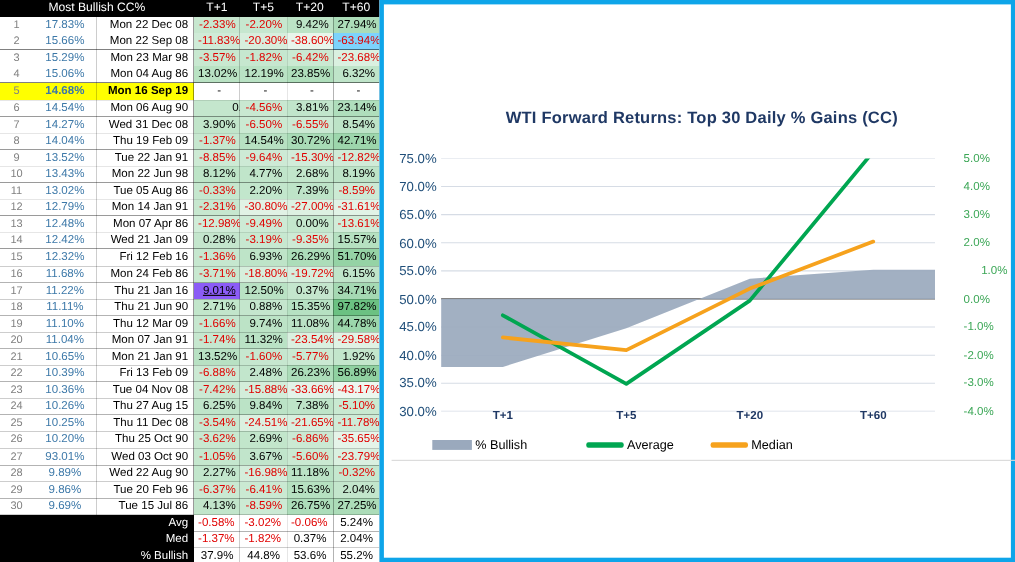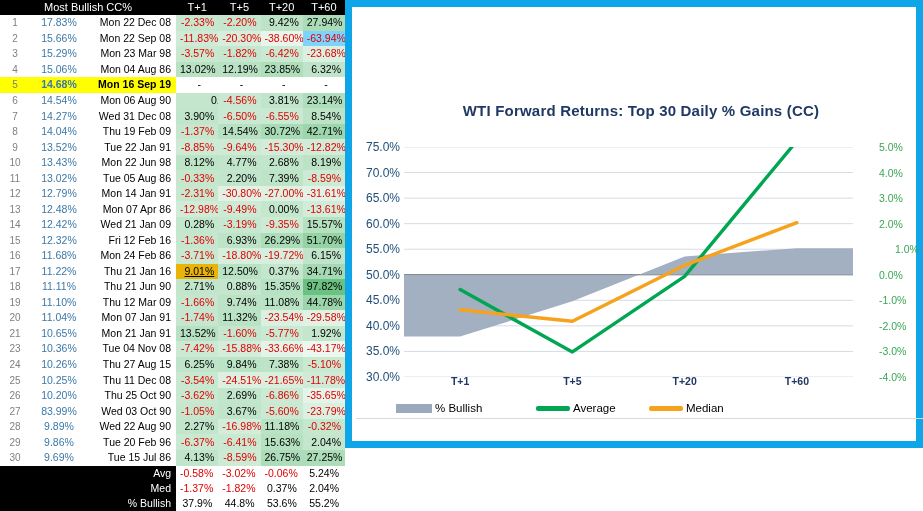--- a/index.html
+++ b/index.html
@@ -65,23 +65,23 @@
   tfoot td.flabel{
     background:#000000;color:#ffffff;text-align:right;
     font-weight:normal;padding-right:5px;
   }
   tfoot td.fval{background:#ffffff;text-align:right;padding-right:6px;}
   tfoot td.fval.neg{color:#e00000;}
   tfoot td.fval.pos{color:#000000;}
 
   
   #chart-panel{
-    position:absolute;left:345px;top:0;width:578px;height:448px;
+    position:absolute;left:345px;top:0;width:578px;height:511px;
     background:#ffffff;
-    border:7px solid #0ea5e9;
+    border:4px solid #0ea5e9;
     box-sizing:border-box;
   }
   #chart-title{
     position:absolute;left:0;top:95px;width:578px;
     text-align:center;
     font-size:15px;font-weight:bold;color:#1f3864;
     letter-spacing:0.2px;
   }
   #plot-wrap{
     position:absolute;left:0;top:140px;width:578px;height:230px;
@@ -287,21 +287,21 @@
           <td class="date">Mon 24 Feb 86</td>
           <td class="val neg" style="background: rgb(200, 232, 208);">-3.71%</td>
           <td class="val neg" style="background: rgb(214, 238, 220);">-18.80%</td>
           <td class="val neg" style="background: rgb(214, 238, 221);">-19.72%</td>
           <td class="val pos" style="background: rgb(191, 228, 201);">6.15%</td>
         </tr>
         <tr>
           <td class="rank">17</td>
           <td class="pct">11.22%</td>
           <td class="date">Thu 21 Jan 16</td>
-          <td class="val pos" style="background: #eab308; text-decoration: underline;">9.01%</td>
+          <td class="val pos" style="background: #8b5cf6; text-decoration: underline;">9.01%</td>
           <td class="val pos" style="background: rgb(185, 226, 196);">12.50%</td>
           <td class="val pos" style="background: rgb(196, 230, 205);">0.37%</td>
           <td class="val pos" style="background: rgb(165, 217, 179);">34.71%</td>
         </tr>
         <tr>
           <td class="rank">18</td>
           <td class="pct">11.11%</td>
           <td class="date">Thu 21 Jun 90</td>
           <td class="val pos" style="background: rgb(194, 230, 203);">2.71%</td>
           <td class="val pos" style="background: rgb(196, 230, 205);">0.88%</td>
@@ -329,20 +329,29 @@
         <tr>
           <td class="rank">21</td>
           <td class="pct">10.65%</td>
           <td class="date">Mon 21 Jan 91</td>
           <td class="val pos" style="background: rgb(184, 225, 195);">13.52%</td>
           <td class="val neg" style="background: rgb(198, 231, 207);">-1.60%</td>
           <td class="val neg" style="background: rgb(202, 233, 210);">-5.77%</td>
           <td class="val pos" style="background: rgb(195, 230, 204);">1.92%</td>
         </tr>
         <tr>
+          <td class="rank">22</td>
+          <td class="pct">10.39%</td>
+          <td class="date">Fri 13 Feb 09</td>
+          <td class="val neg" style="background: rgb(203, 233, 211);">-6.88%</td>
+          <td class="val pos" style="background: rgb(194, 230, 204);">2.48%</td>
+          <td class="val pos" style="background: rgb(172, 221, 185);">26.23%</td>
+          <td class="val pos" style="background: rgb(144, 209, 161);">56.89%</td>
+        </tr>
+        <tr>
           <td class="rank">23</td>
           <td class="pct">10.36%</td>
           <td class="date">Tue 04 Nov 08</td>
           <td class="val neg" style="background: rgb(203, 233, 211);">-7.42%</td>
           <td class="val neg" style="background: rgb(211, 237, 218);">-15.88%</td>
           <td class="val neg" style="background: rgb(227, 243, 232);">-33.66%</td>
           <td class="val neg" style="background: rgb(236, 247, 239);">-43.17%</td>
         </tr>
         <tr>
           <td class="rank">24</td>
@@ -366,21 +375,21 @@
           <td class="rank">26</td>
           <td class="pct">10.20%</td>
           <td class="date">Thu 25 Oct 90</td>
           <td class="val neg" style="background: rgb(200, 232, 208);">-3.62%</td>
           <td class="val pos" style="background: rgb(194, 230, 203);">2.69%</td>
           <td class="val neg" style="background: rgb(203, 233, 211);">-6.86%</td>
           <td class="val neg" style="background: rgb(229, 244, 233);">-35.65%</td>
         </tr>
         <tr>
           <td class="rank">27</td>
-          <td class="pct">83.99%</td>
+          <td class="pct">93.01%</td>
           <td class="date">Wed 03 Oct 90</td>
           <td class="val neg" style="background: rgb(197, 231, 206);">-1.05%</td>
           <td class="val pos" style="background: rgb(193, 229, 203);">3.67%</td>
           <td class="val neg" style="background: rgb(202, 233, 210);">-5.60%</td>
           <td class="val neg" style="background: rgb(218, 240, 224);">-23.79%</td>
         </tr>
         <tr>
           <td class="rank">28</td>
           <td class="pct">9.89%</td>
           <td class="date">Wed 22 Aug 90</td>

